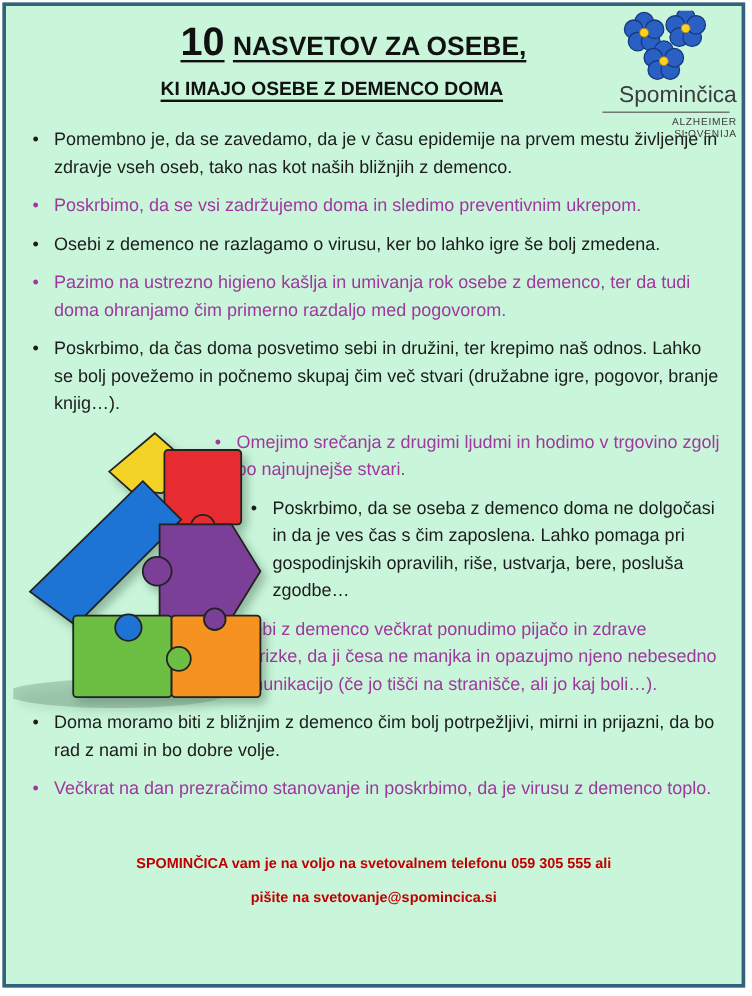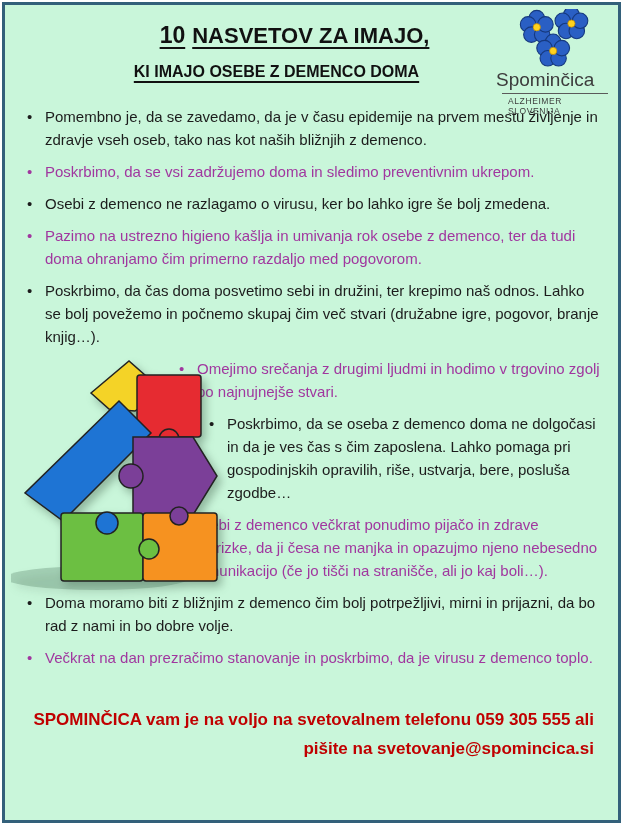--- a/index.html
+++ b/index.html
@@ -24,27 +24,27 @@
   
   .header{position:relative;height:96px;}
   .title-wrap{
     position:absolute;left:0;right:70px;top:14px;
     text-align:center;color:#111;font-weight:700;
   }
   .title-line1{
     font-size:22px;line-height:32px;
     text-decoration:underline;text-decoration-thickness:2px;text-underline-offset:4px;
   }
-  .title-num{font-size:23px;margin-right:7px;margin-left:36px;}
+  .title-num{font-size:33px;margin-right:7px;margin-left:36px;}
   .title-line2{
     font-size:16px;line-height:30px;margin-top:5px;
     text-decoration:underline;text-decoration-thickness:2px;text-underline-offset:4px;
   }
   .logo{
-    position:absolute;right:4px;top:4px;width:118px;text-align:left;
+    position:absolute;right:4px;top:4px;width:118px;text-align:right;
   }
   .logo svg{display:block;margin:0 auto;}
   .logo-name{font-size:19px;color:#3c3c3c;line-height:21px;margin-top:-2px;}
   .logo-divider{height:1px;background:#5a5a5a;margin:3px 6px 2px 6px;}
   .logo-sub{font-size:8.5px;letter-spacing:.6px;color:#3c3c3c;margin-left:12px;}
   
   .tips{padding:4px 16px 0 22px;}
   .bullet{
     display:flex;align-items:flex-start;
     font-size:15px;line-height:23px;margin-bottom:9px;
@@ -52,33 +52,33 @@
   .bullet .dot{width:18px;flex:0 0 18px;font-size:15px;}
   .bullet .txt{flex:1;}
   .ind-1{margin-left:152px;}
   .ind-2{margin-left:182px;}
   .ind-3{margin-left:146px;}
   
   .figure{position:absolute;left:6px;top:346px;width:208px;height:244px;}
   .figure svg{filter:drop-shadow(4px 5px 4px rgba(40,70,50,.35));}
   
   .footer{
-    margin-top:36px;text-align:right;color:var(--red);
-    font-weight:700;font-size:17px;line-height:29px;padding:0 24px;
+    margin-top:36px;text-align:center;color:var(--red);
+    font-weight:700;font-size:12px;line-height:29px;padding:0 24px;
   }
 </style>
 </head>
 <body>
 
 <div class="sheet">
 
   <div class="header">
     <div class="title-wrap">
       <div class="title-line1">
-        <span class="title-num">10</span><span>NASVETOV ZA IMAJO,</span>
+        <span class="title-num">10</span><span>NASVETOV ZA OSEBE,</span>
       </div>
       <div class="title-line2">KI IMAJO OSEBE Z DEMENCO DOMA</div>
     </div>
 
     <div class="logo">
       <svg width="112" height="62" viewBox="0 0 120 68" aria-hidden="true">
         <defs>
           <g id="flower">
             <g fill="#2a5fc4" stroke="#16397e" stroke-width="1.2">
               <circle cx="0" cy="-10" r="8.5"></circle>

